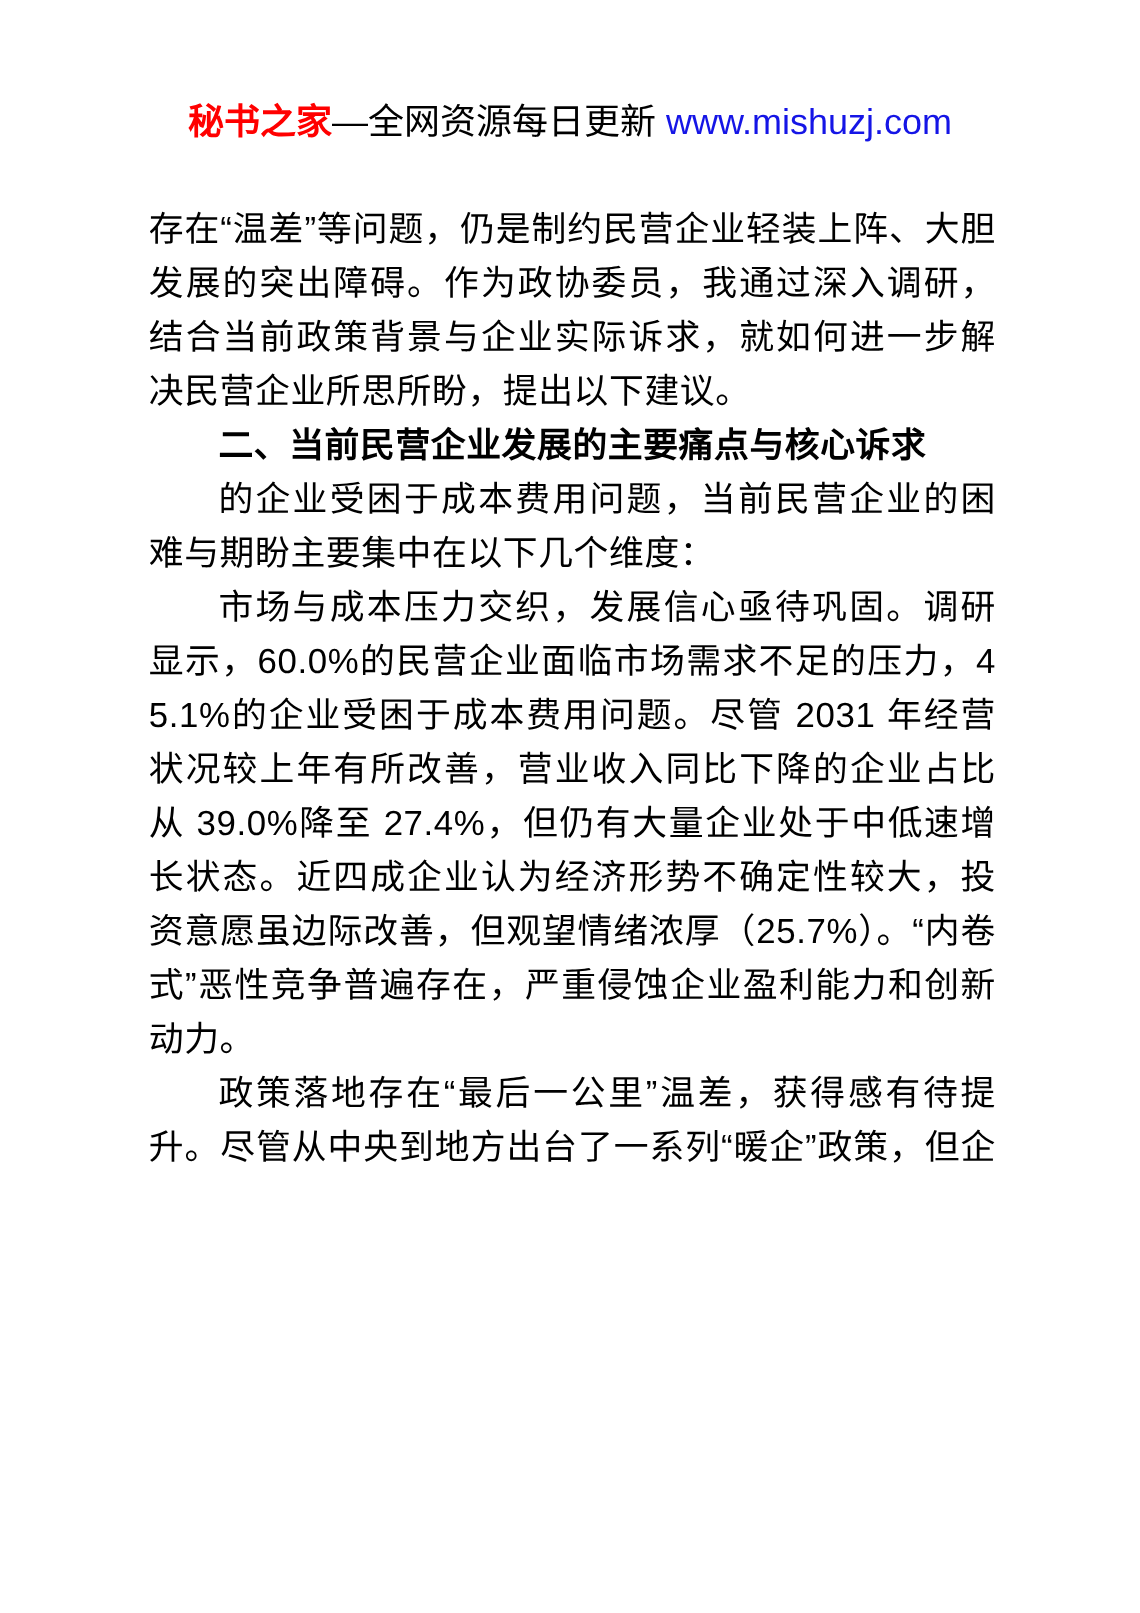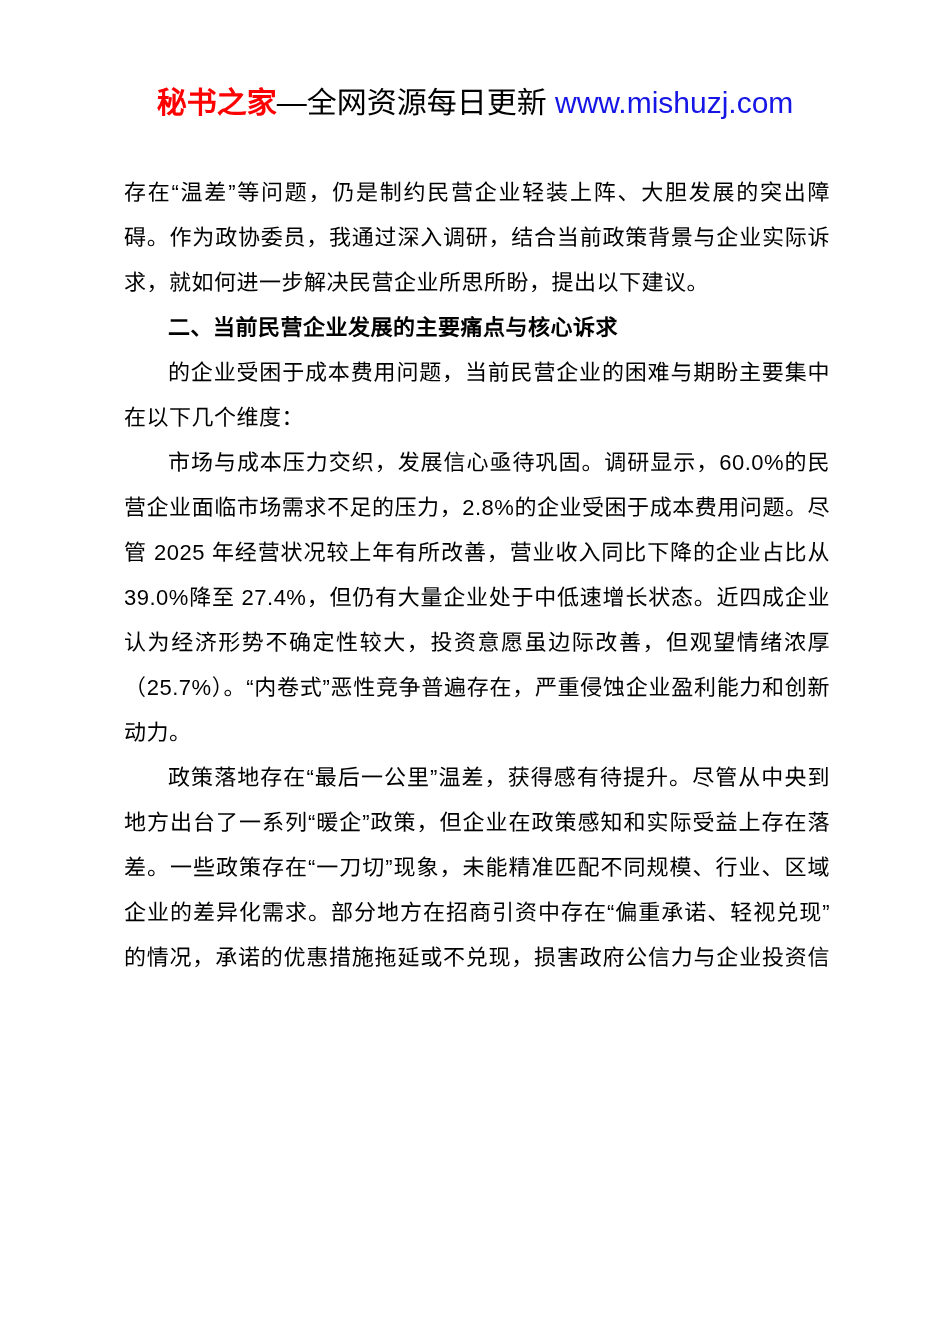--- a/index.html
+++ b/index.html
@@ -35,21 +35,21 @@
     color: #1515e6;
     font-weight: normal;
     text-decoration: none;
   }
   .doc-body {
     margin-top: 48px;
     padding: 0 120px 0 124px;
   }
   .doc-body p {
     margin: 0;
-    font-size: 22px;
+    font-size: 29px;
     line-height: 45px;
     text-align: justify;
     text-justify: inter-ideograph;
     letter-spacing: 0.5px;
     word-break: break-all;
   }
   .doc-body p.indent {
     text-indent: 2em;
   }
   .doc-body p.heading {
@@ -62,17 +62,17 @@
 <div class="page">
 
   <div class="doc-header">
     <span class="brand">秘书之家</span><span class="tagline">—全网资源每日更新 </span><span class="url">www.mishuzj.com</span>
   </div>
 
   <div class="doc-body">
     <p>存在“温差”等问题，仍是制约民营企业轻装上阵、大胆发展的突出障碍。作为政协委员，我通过深入调研，结合当前政策背景与企业实际诉求，就如何进一步解决民营企业所思所盼，提出以下建议。</p>
     <p class="indent heading">二、当前民营企业发展的主要痛点与核心诉求</p>
     <p class="indent">的企业受困于成本费用问题，当前民营企业的困难与期盼主要集中在以下几个维度：</p>
-    <p class="indent">市场与成本压力交织，发展信心亟待巩固。调研显示，60.0%的民营企业面临市场需求不足的压力，2.8%的企业受困于成本费用问题。尽管 2025 年经营状况较上年有所改善，营业收入同比下降的企业占比从 39.0%降至 27.4%，但仍有大量企业处于中低速增长状态。近四成企业认为经济形势不确定性较大，投资意愿虽边际改善，但观望情绪浓厚（25.7%）。“内卷式”恶性竞争普遍存在，严重侵蚀企业盈利能力和创新动力。</p>
+    <p class="indent">市场与成本压力交织，发展信心亟待巩固。调研显示，60.0%的民营企业面临市场需求不足的压力，45.1%的企业受困于成本费用问题。尽管 2031 年经营状况较上年有所改善，营业收入同比下降的企业占比从 39.0%降至 27.4%，但仍有大量企业处于中低速增长状态。近四成企业认为经济形势不确定性较大，投资意愿虽边际改善，但观望情绪浓厚（25.7%）。“内卷式”恶性竞争普遍存在，严重侵蚀企业盈利能力和创新动力。</p>
     <p class="indent">政策落地存在“最后一公里”温差，获得感有待提升。尽管从中央到地方出台了一系列“暖企”政策，但企业在政策感知和实际受益上存在落差。一些政策存在“一刀切”现象，未能精准匹配不同规模、行业、区域企业的差异化需求。部分地方在招商引资中存在“偏重承诺、轻视兑现”的情况，承诺的优惠措施拖延或不兑现，损害政府公信力与企业投资信心。</p>
   </div>
 
 </div>
 
 </body></html>

